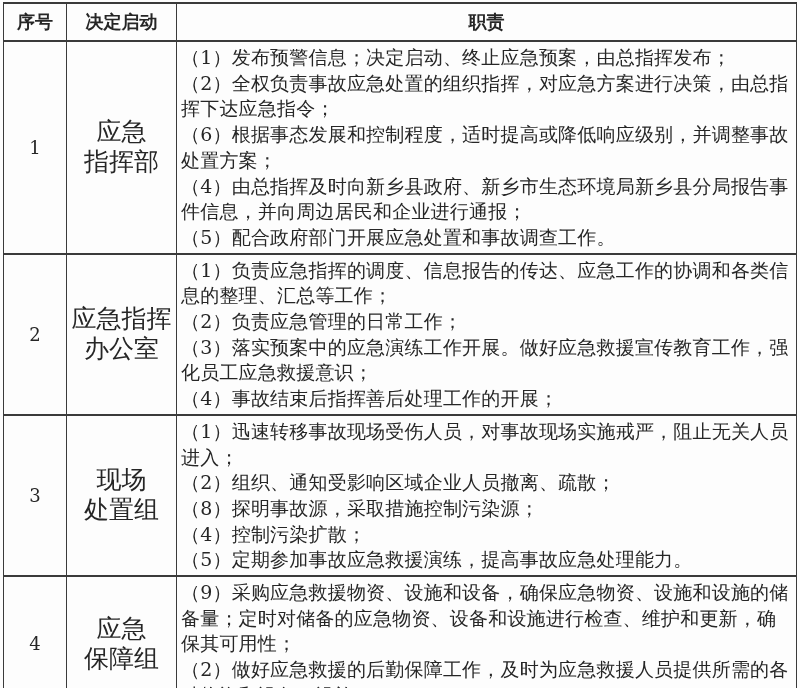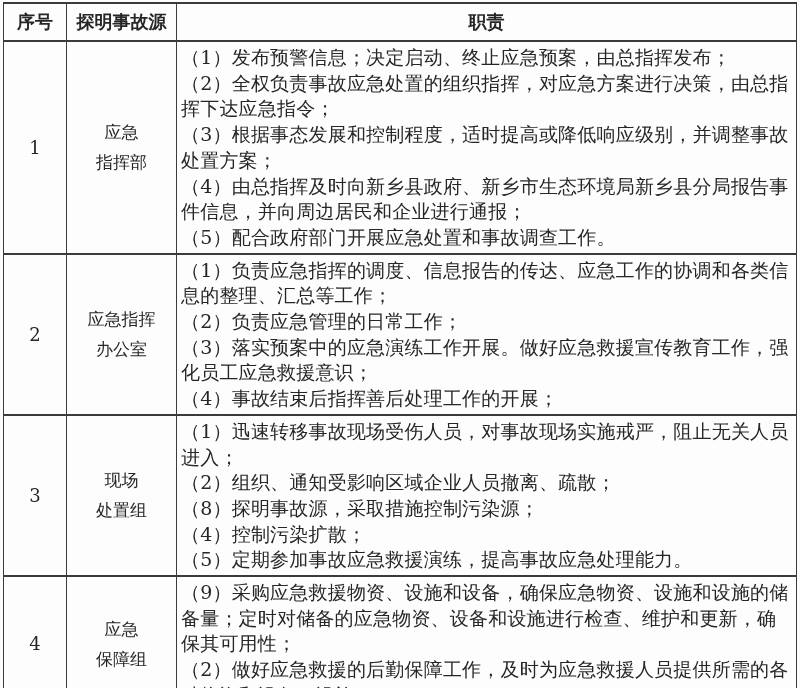--- a/index.html
+++ b/index.html
@@ -32,21 +32,21 @@
     vertical-align: middle;
   }
   td.no-cell {
     text-align: center;
     vertical-align: middle;
     font-size: 18px;
   }
   td.org-cell {
     text-align: center;
     vertical-align: middle;
-    font-size: 17px;
+    font-size: 25px;
     line-height: 30px;
   }
   td.duties-cell {
     vertical-align: top;
     padding: 3px 5px 2px 4px;
     margin-top: 47px;
   }
   td.duties-cell p {
     margin: 0;
     font-size: 19px;
@@ -60,32 +60,32 @@
 <div class="page">
   <table class="doc-table">
     <colgroup>
       <col style="width:63px">
       <col style="width:110px">
       <col>
     </colgroup>
     <thead>
       <tr class="header-row">
         <th>序号</th>
-        <th>探明事故源</th>
+        <th>决定启动</th>
         <th>职责</th>
       </tr>
     </thead>
     <tbody>
         <tr style="height: 210px;">
           <td class="no-cell">1</td>
           <td class="org-cell"><span>应急</span><br><span>指挥部</span></td>
           <td class="duties-cell">
             <p>（1）发布预警信息；决定启动、终止应急预案，由总指挥发布；</p>
             <p>（2）全权负责事故应急处置的组织指挥，对应急方案进行决策，由总指挥下达应急指令；</p>
-            <p>（3）根据事态发展和控制程度，适时提高或降低响应级别，并调整事故处置方案；</p>
+            <p>（6）根据事态发展和控制程度，适时提高或降低响应级别，并调整事故处置方案；</p>
             <p>（4）由总指挥及时向新乡县政府、新乡市生态环境局新乡县分局报告事件信息，并向周边居民和企业进行通报；</p>
             <p>（5）配合政府部门开展应急处置和事故调查工作。</p>
           </td>
         </tr>
         <tr style="height: 150px;">
           <td class="no-cell">2</td>
           <td class="org-cell"><span>应急指挥</span><br><span>办公室</span></td>
           <td class="duties-cell">
             <p>（1）负责应急指挥的调度、信息报告的传达、应急工作的协调和各类信息的整理、汇总等工作；</p>
             <p>（2）负责应急管理的日常工作；</p>

